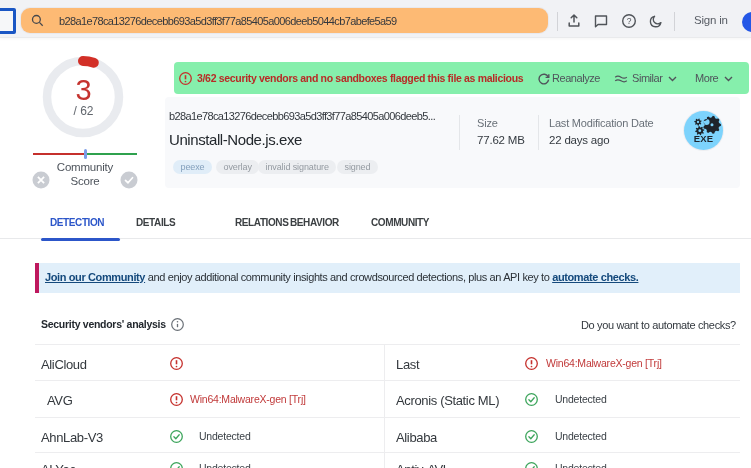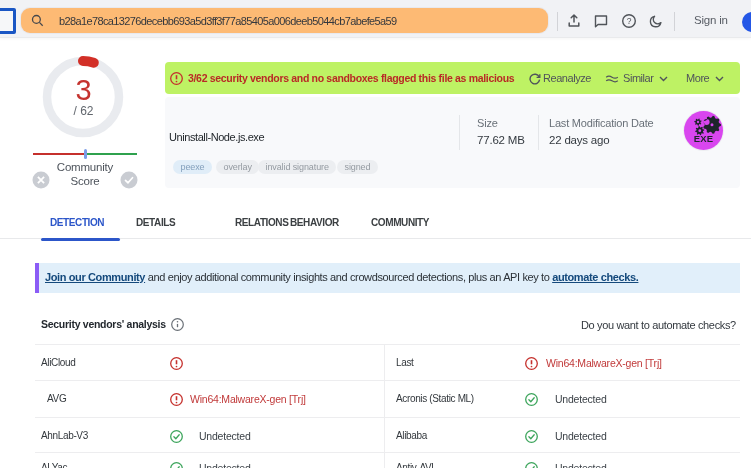--- a/index.html
+++ b/index.html
@@ -32,72 +32,72 @@
 #slider .red { position:absolute; left:0; top:0; width:51px; height:2px; background:#c5302c; }
 #slider .green { position:absolute; left:51px; top:0; width:53px; height:2px; background:#2fa14e; }
 #slider .knob { position:absolute; left:50.5px; top:-4px; width:3px; height:10px;
   border-radius:1.5px; background:#7b9de8; }
 #cs-x { position:absolute; left:32px; top:171px; }
 #cs-c { position:absolute; left:119.5px; top:171px; }
 #cstext { position:absolute; left:44px; top:160px; width:82px; text-align:center;
   font-size:11.5px; color:#4e545c; line-height:14px; letter-spacing:-0.2px; }
 
 
-#redbanner { position:absolute; left:165px; top:62px; width:575px; height:32px;
-  background:#bef264; border-radius:4px; }
+#redbanner { position:absolute; left:174px; top:62px; width:575px; height:32px;
+  background:#86efac; border-radius:4px; }
 #redbanner .warn { position:absolute; left:5px; top:10px; }
 #redbanner .msg { position:absolute; left:23px; top:10px; font-size:10.5px; font-weight:bold;
   color:#b92a26; letter-spacing:-0.32px; }
 .hbtn { position:absolute; top:10px; font-size:11px; color:#50545b; letter-spacing:-0.45px; }
 #redbanner svg.bicon { position:absolute; top:10px; }
 
 
 #fileinfo { position:absolute; left:165px; top:97px; width:575px; height:91px;
   background:#f8f9fb; border-radius:4px; }
 #hash { position:absolute; left:4px; top:13px; font-size:11px; color:#33383e;
   letter-spacing:-0.62px; }
-#fname { position:absolute; left:4px; top:34px; font-size:11px; color:#23282d;
+#fname { position:absolute; left:4px; top:34px; font-size:15px; color:#23282d;
   letter-spacing:-0.42px; }
 .tag { position:absolute; top:63px; height:14px; line-height:14px; border-radius:7px;
   background:#eceef1; color:#949aa1; font-size:9px; padding:0 7.5px; letter-spacing:-0.1px; }
 .tag.blue { background:#e0edf8; color:#84a0bc; }
 .fdiv { position:absolute; top:18px; width:1px; height:35px; background:#e4e6e9; }
 .flabel { font-size:11px; color:#697078; position:absolute; letter-spacing:-0.2px; }
 .fvalue { font-size:11.5px; color:#343a40; position:absolute; letter-spacing:-0.2px; }
 #exeicon { position:absolute; left:519px; top:13.5px; width:39px; height:39px;
-  background:#d946ef; border-radius:50%; box-shadow:0 0 0 1px #edeef1; }
+  background:#7dd3fc; border-radius:50%; box-shadow:0 0 0 1px #edeef1; }
 #exeicon .exetxt { position:absolute; left:0; top:22.5px; width:39px; text-align:center;
   font-size:9.5px; font-weight:bold; color:#1e242b; letter-spacing:0.2px; }
 
 
 #tabs { position:absolute; left:0; top:206px; width:751px; height:33px;
   border-bottom:1px solid #e8e9eb; }
 .tab { position:absolute; top:11px; font-size:10px; font-weight:bold;
   letter-spacing:-0.4px; color:#3c4043; }
 .tab.active { color:#2c56c9; }
 #tabline { position:absolute; left:41px; top:32px; width:79px; height:2.5px;
   background:#2c56c9; border-radius:2px; }
 
 
 #join { position:absolute; left:35px; top:263px; width:705px; height:30px;
-  background:#e1effa; border-left:4px solid #8b5cf6; }
+  background:#e1effa; border-left:4px solid #be185d; }
 #join .t { position:absolute; left:6px; top:8px; font-size:11px; color:#2b3137;
   white-space:nowrap; letter-spacing:-0.38px; }
 #join a { color:#14497c; font-weight:bold; text-decoration:underline; }
 
 
 #sva { position:absolute; left:41px; top:318px; font-size:10.5px; font-weight:bold;
   color:#23282e; letter-spacing:-0.28px; }
 #autoq { position:absolute; left:581px; top:318.5px; font-size:11px; color:#33393f;
   letter-spacing:-0.35px; }
 
 
 #tbl { position:absolute; left:35px; top:343.5px; width:705px; }
 .row { position:absolute; left:0; width:705px; height:37px; border-top:1px solid #ededef; }
-.vname { position:absolute; top:12px; font-size:10px; color:#33383d; letter-spacing:-0.35px; }
+.vname { position:absolute; top:12px; font-size:13px; color:#33383d; letter-spacing:-0.35px; }
 .res { position:absolute; top:12px; font-size:10.5px; letter-spacing:-0.22px; }
 .res.bad { color:#c13a3a; }
 .res.ok { color:#3c4248;margin-left:9px; }
 .ricon { position:absolute; top:12px; }
 .coldiv { position:absolute; left:349px; top:0; width:1px; height:37px; background:#ededef; }
 </style>
 </head>
 <body>
 
 <div id="header"></div>
@@ -167,20 +167,21 @@
   <svg class="bicon" style="left:494px; top:14px;" width="9" height="6" viewBox="0 0 9 6">
       <path d="M1 1 L4.5 4.5 L8 1" fill="none" stroke="#50545b" stroke-width="1.4"></path>
     </svg>
   <div class="hbtn" style="left:521px;">More</div>
   <svg class="bicon" style="left:550px; top:14px;" width="9" height="6" viewBox="0 0 9 6">
       <path d="M1 1 L4.5 4.5 L8 1" fill="none" stroke="#50545b" stroke-width="1.4"></path>
     </svg>
 </div>
 
 <div id="fileinfo">
+  <div id="hash">b28a1e78ca13276decebb693a5d3ff3f77a85405a006deeb5...</div>
   <div id="fname">Uninstall-Node.js.exe</div>
   <span class="tag blue" style="left:8px;">peexe</span>
   <span class="tag" style="left:51px;">overlay</span>
   <span class="tag" style="left:93px;">invalid signature</span>
   <span class="tag" style="left:172px;">signed</span>
   <div class="fdiv" style="left:294px;"></div>
   <div class="flabel" style="left:312px; top:20px;">Size</div>
   <div class="fvalue" style="left:312px; top:37px;">77.62 MB</div>
   <div class="fdiv" style="left:373px;"></div>
   <div class="flabel" style="left:384px; top:20px;">Last Modification Date</div>

